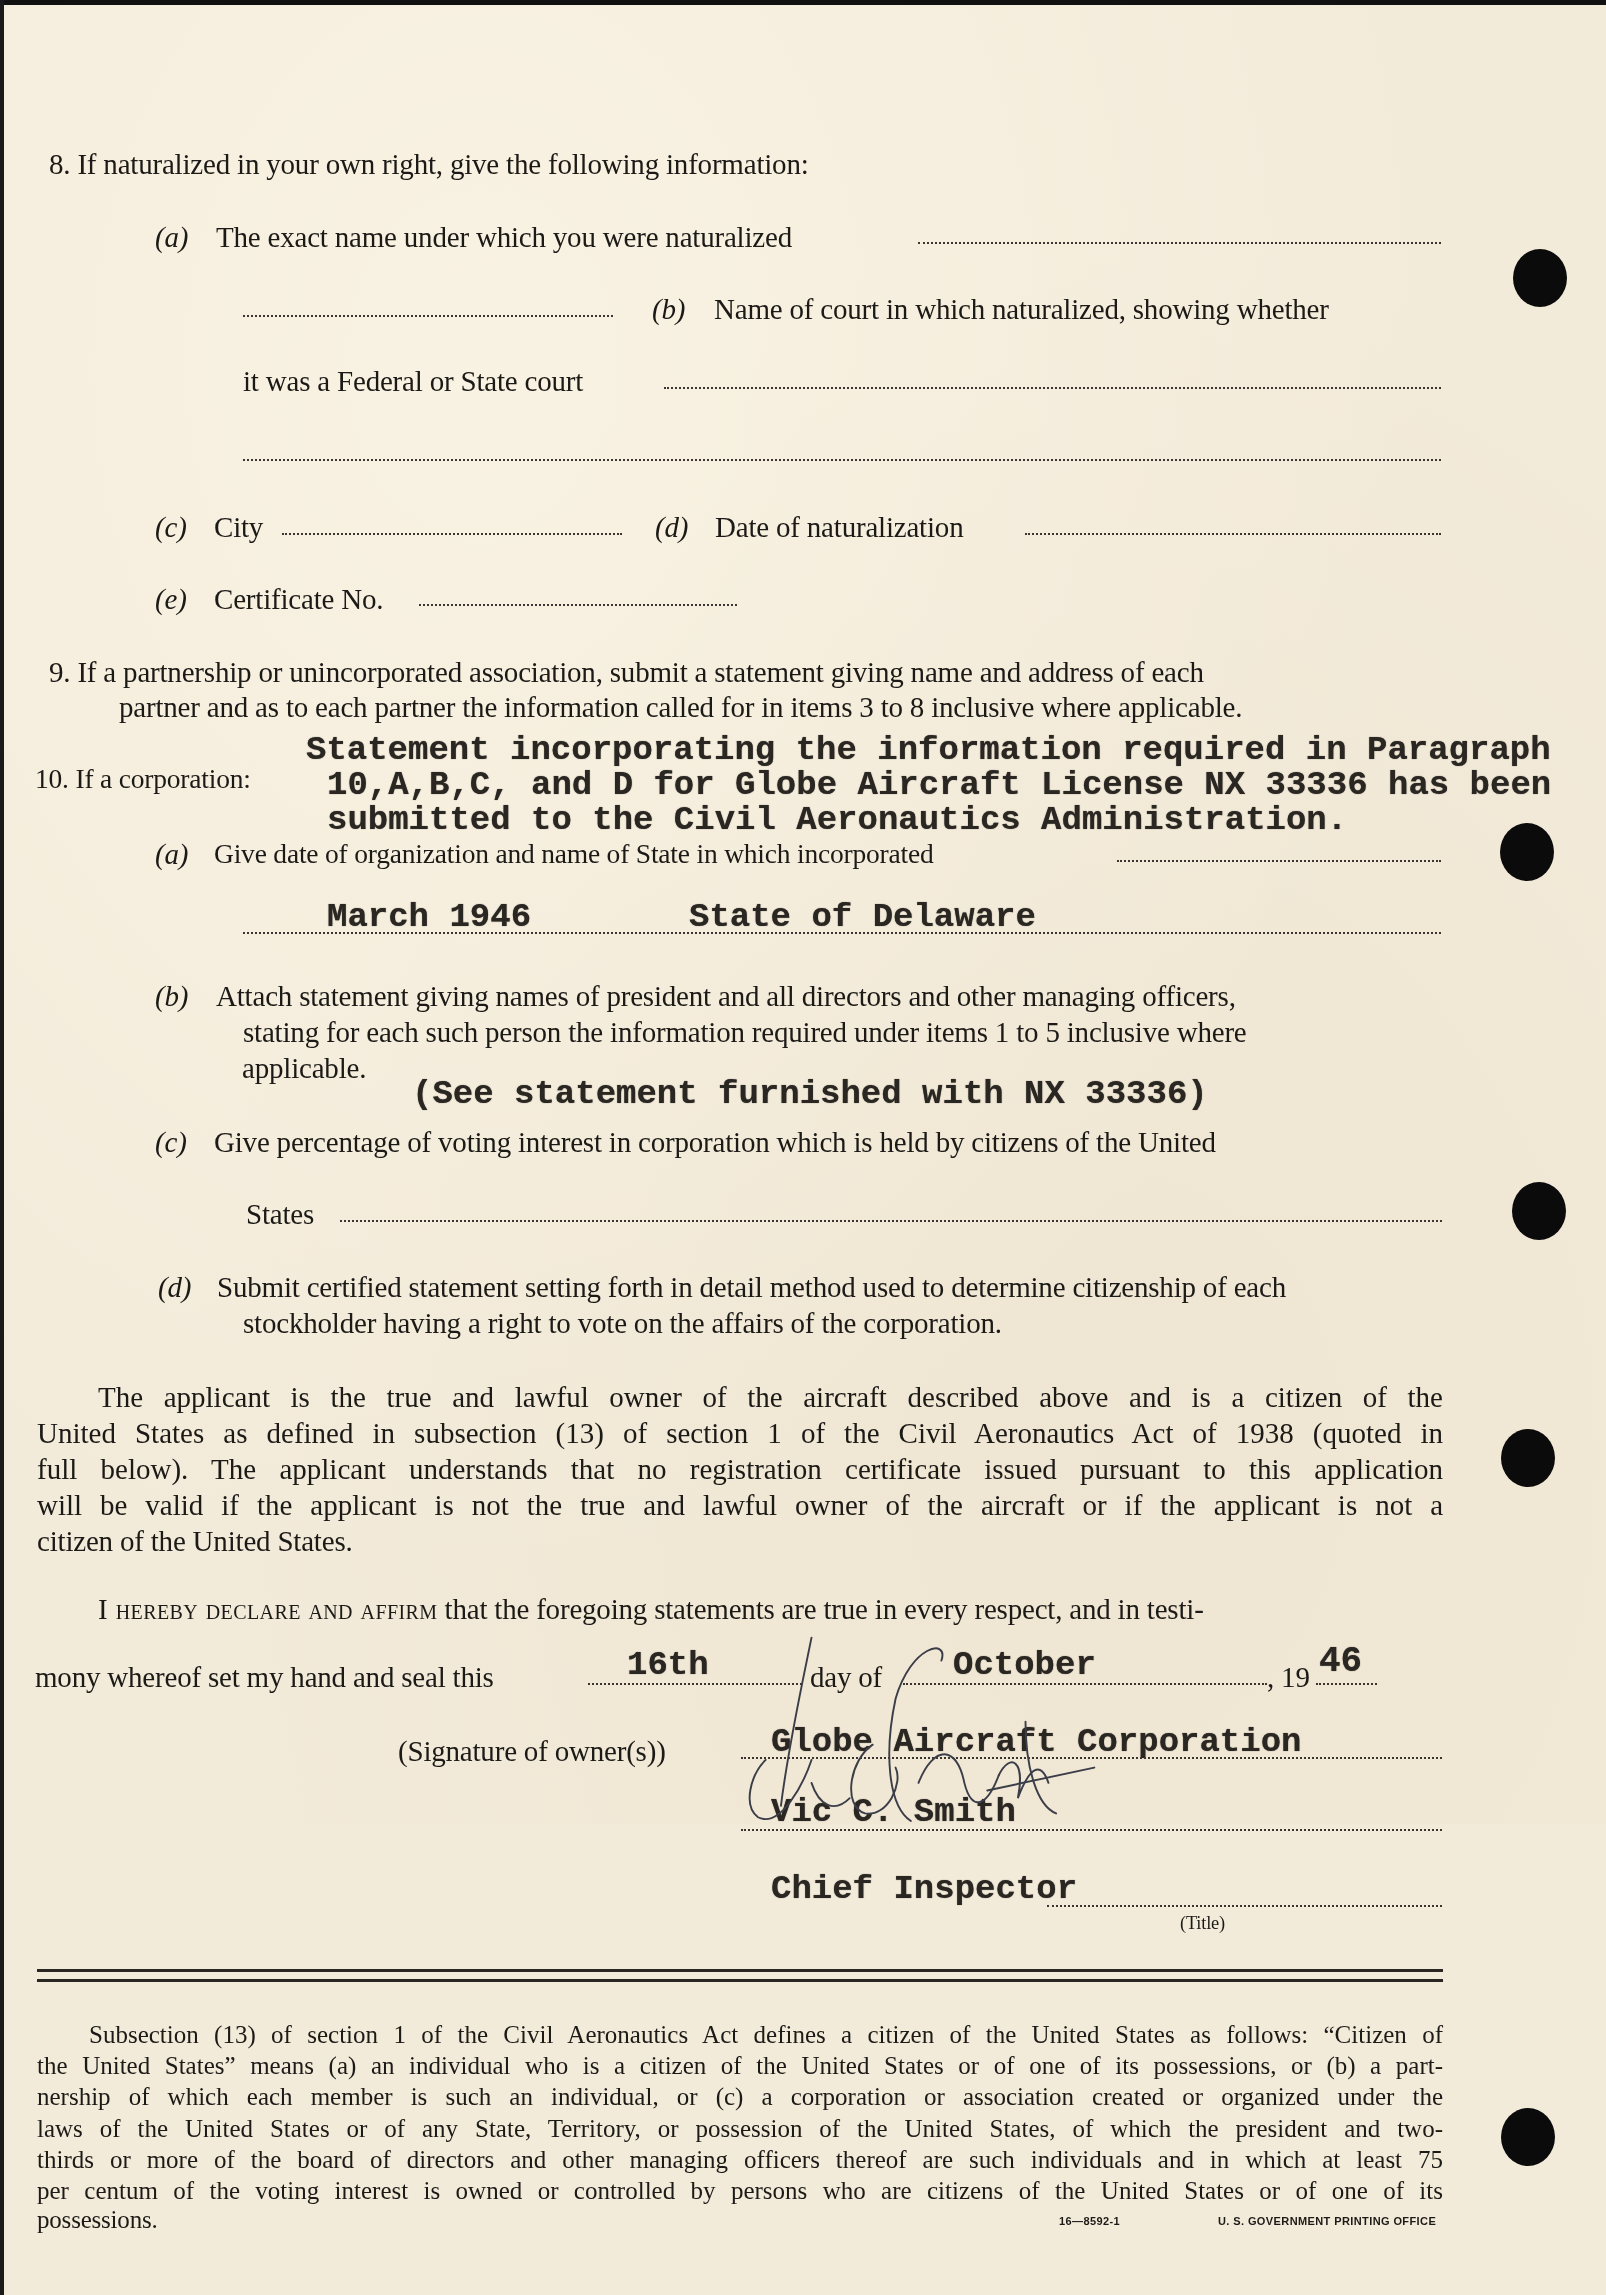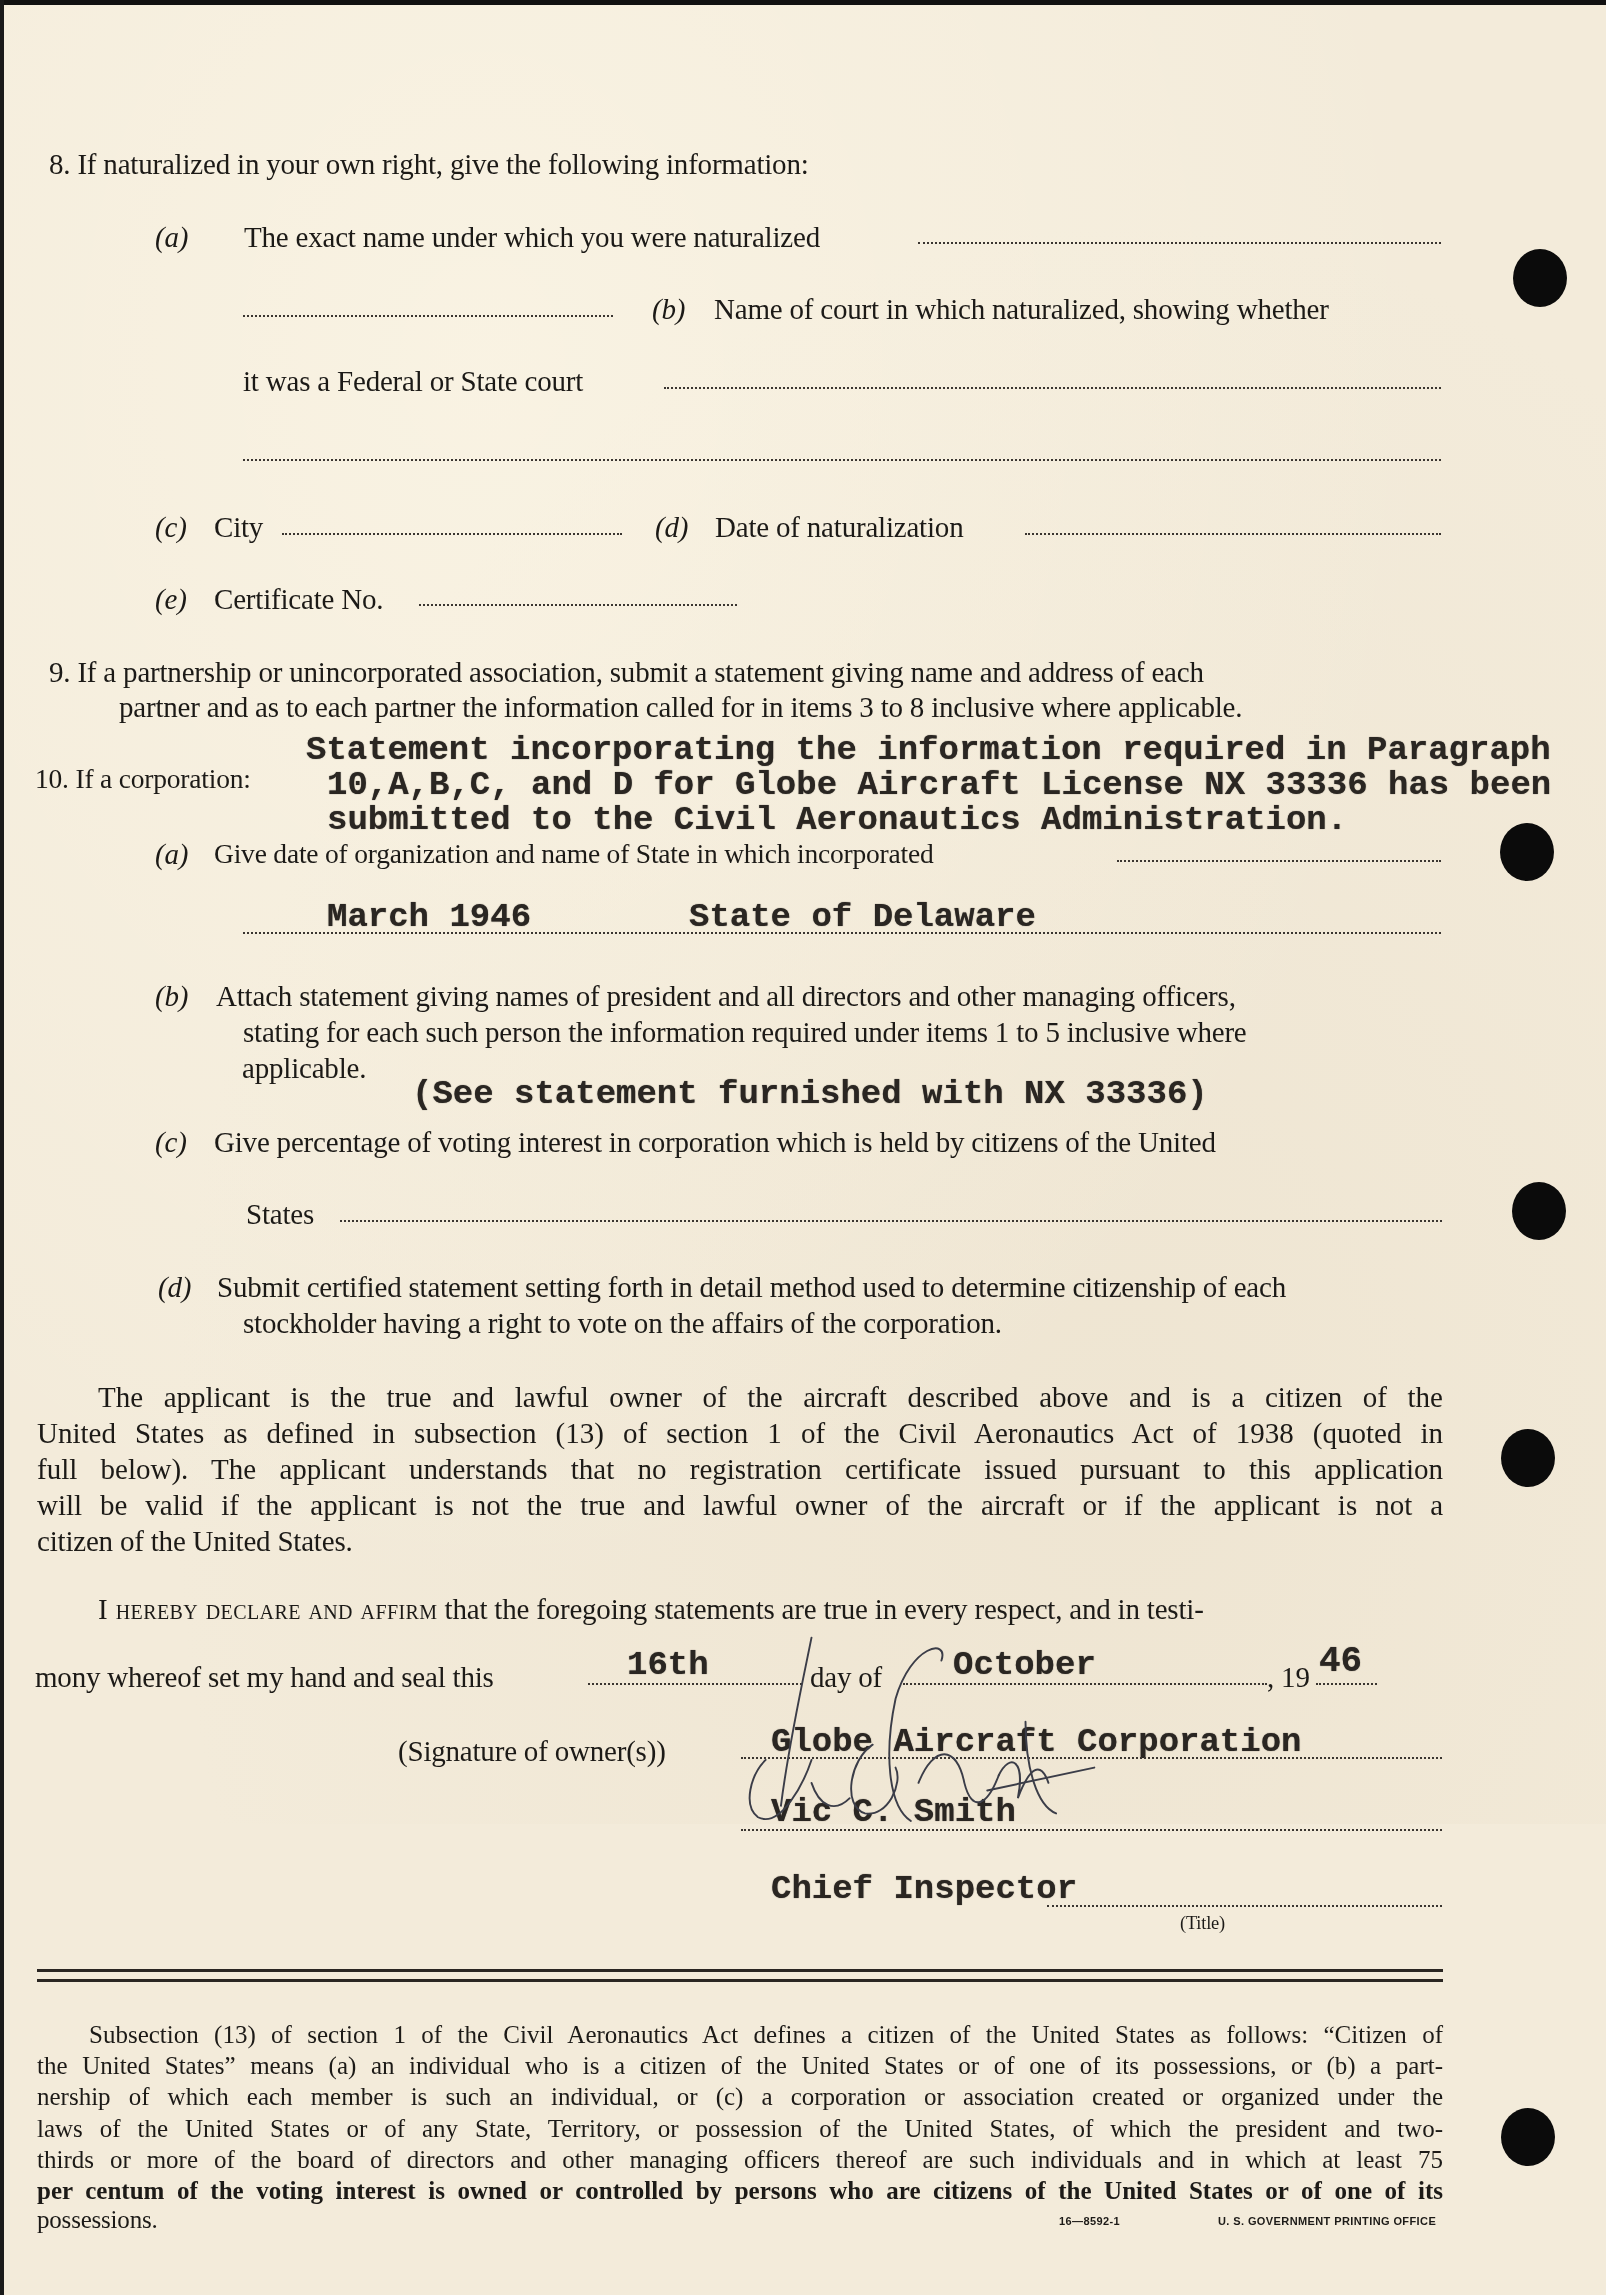--- a/index.html
+++ b/index.html
@@ -44,21 +44,21 @@
 
   <div class="hole" style="left:1513px;top:249px;"></div>
   <div class="hole" style="left:1500px;top:823px;"></div>
   <div class="hole" style="left:1512px;top:1182px;"></div>
   <div class="hole" style="left:1501px;top:1429px;"></div>
   <div class="hole" style="left:1501px;top:2108px;"></div>
 
   <div class="t" style="left:49px;top:150px;">8.  If naturalized in your own right, give the following information:</div>
 
   <div class="t lbl" style="left:155px;top:223px;">(a)</div>
-  <div class="t" style="left:216px;top:223px;margin-left:28px;">The exact name under which you were naturalized</div>
+  <div class="t" style="left:216px;top:223px;">The exact name under which you were naturalized</div>
   <div class="dl" style="left:918px;top:242px;width:523px;"></div>
 
   <div class="dl" style="left:243px;top:315px;width:370px;"></div>
   <div class="t lbl" style="left:652px;top:295px;">(b)</div>
   <div class="t" style="left:714px;top:295px;">Name of court in which naturalized, showing whether</div>
 
   <div class="t" style="left:243px;top:367px;">it was a Federal or State court</div>
   <div class="dl" style="left:664px;top:387px;width:777px;"></div>
   <div class="dl" style="left:243px;top:459px;width:1198px;"></div>
 
@@ -150,19 +150,19 @@
   <div class="t" style="left:1148px;top:1914px;font-size:18.4px;margin-left:32px;">(Title)</div>
 
   <div class="rule" style="top:1969px;"></div>
   <div class="rule" style="top:1979px;"></div>
 
   <div class="just small" style="top:2019px;line-height:31px;padding-left:52px;width:1354px;font-size:25px;">Subsection (13) of section 1 of the Civil Aeronautics Act defines a citizen of the United States as follows: “Citizen of</div>
   <div class="just small" style="top:2050px;line-height:31px;font-size:25px;">the United States” means (a) an individual who is a citizen of the United States or of one of its possessions, or (b) a part-</div>
   <div class="just small" style="top:2081px;line-height:31px;font-size:25px;">nership of which each member is such an individual, or (c) a corporation or association created or organized under the</div>
   <div class="just small" style="top:2113px;line-height:31px;font-size:25px;">laws of the United States or of any State, Territory, or possession of the United States, of which the president and two-</div>
   <div class="just small" style="top:2144px;line-height:31px;font-size:25px;">thirds or more of the board of directors and other managing officers thereof are such individuals and in which at least 75</div>
-  <div class="just small" style="top:2175px;line-height:31px;font-size:25px;font-weight:bold;">per centum of the voting interest is owned or controlled by persons who are citizens of the United States or of one of its</div>
+  <div class="just small" style="top:2175px;line-height:31px;font-size:25px;">per centum of the voting interest is owned or controlled by persons who are citizens of the United States or of one of its</div>
   <div class="t small" style="left:37px;top:2207px;">possessions.</div>
 
   <div class="t tiny" style="left:1059px;top:2216px;">16—8592-1</div>
   <div class="t tiny" style="left:1175px;top:2216px;margin-left:43px;">U. S. GOVERNMENT PRINTING OFFICE</div>
 </div>
 
 
 </body></html>

